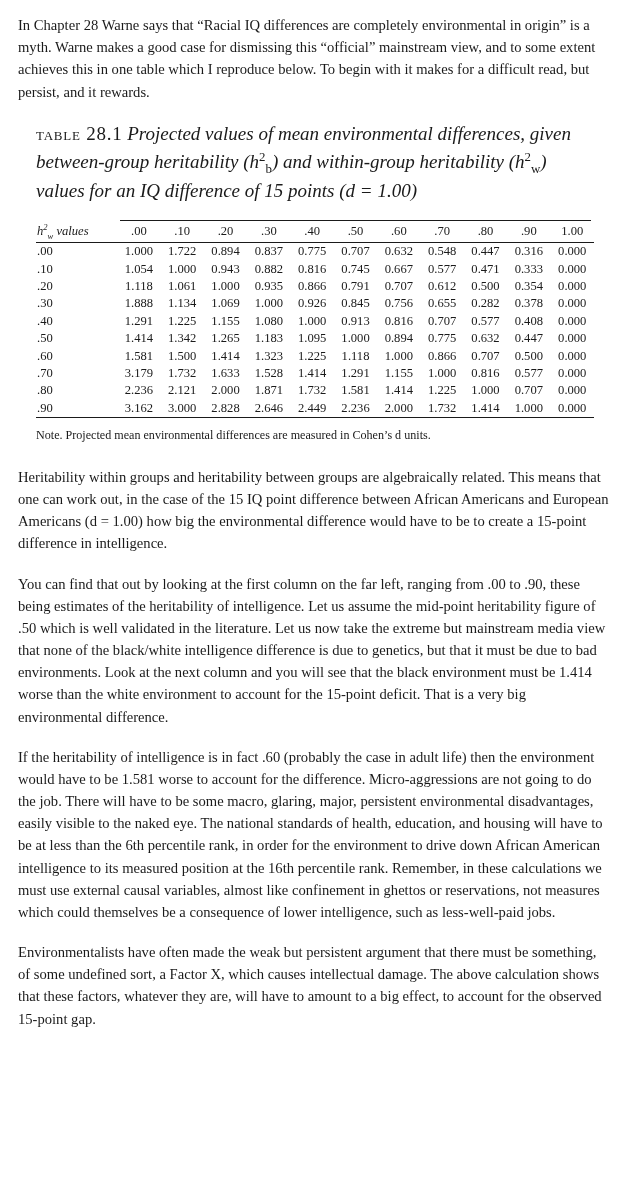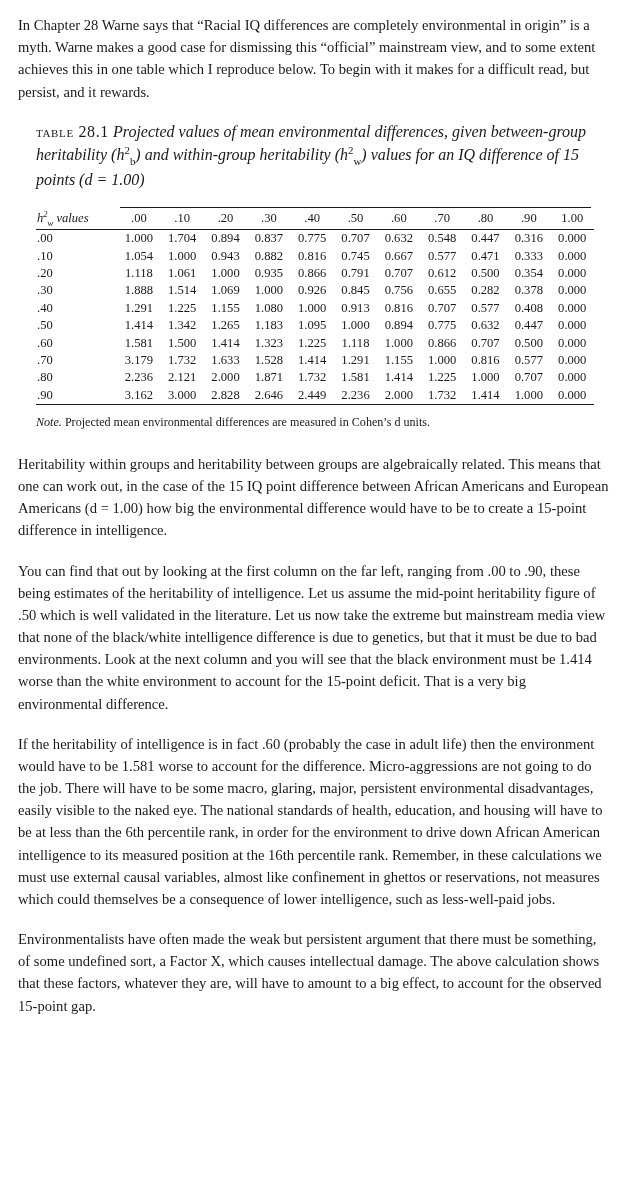--- a/index.html
+++ b/index.html
@@ -22,21 +22,21 @@
     font-size: 14.6px;
     line-height: 1.52;
     margin: 0 0 18px 0;
     text-align: left;
   }
   .table-block {
     margin: 4px 0 22px 0;
     padding: 0 18px 0 18px;
   }
   .table-caption {
-    font-size: 16px;
+    font-size: 19px;
     line-height: 1.42;
     margin: 8px 0 14px 0;
   }
   .table-caption .tbl-label {
     font-variant: small-caps;
     font-style: normal;
     letter-spacing: 0.04em;
   }
   .table-caption .cap-italic {
     font-style: italic;
@@ -81,21 +81,21 @@
   }
   .colhead .rowhead { font-style: italic; margin-top: 46px; }
   .data-row td { padding-top: 1.0px; padding-bottom: 1.0px; }
   .first-data-row td { padding-top: 3px; }
   .last-data-row td { padding-bottom: 3px; }
   .note {
     font-size: 12.1px;
     margin: 9px 0 0 0;
     line-height: 1.4;
   }
-  .note .note-label { font-style: italic; }
+  .note .note-label { }
   sup.sq { font-size: 0.68em; vertical-align: super; }
   sub.sb { font-size: 0.68em; vertical-align: sub; }
   .ital { font-style: italic; }
 </style>
 </head>
 <body>
 
 <div class="page">
 
   <p class="body-text">In Chapter 28 Warne says that “Racial IQ differences are completely environmental in origin” is a myth. Warne makes a good case for dismissing this “official” mainstream view, and to some extent achieves this in one table which I reproduce below. To begin with it makes for a difficult read, but persist, and it rewards.</p>
@@ -126,21 +126,21 @@
           <td>.60</td>
           <td>.70</td>
           <td>.80</td>
           <td>.90</td>
           <td>1.00</td>
         </tr>
 
         <tr class="data-row first-data-row rule-thin-top">
           <td class="rowhead">.00</td>
           <td>1.000</td>
-          <td>1.704</td>
+          <td>1.722</td>
           <td>0.894</td>
           <td>0.837</td>
           <td>0.775</td>
           <td>0.707</td>
           <td>0.632</td>
           <td>0.548</td>
           <td>0.447</td>
           <td>0.316</td>
           <td>0.000</td>
         </tr>
@@ -168,21 +168,21 @@
           <td>0.791</td>
           <td>0.707</td>
           <td>0.612</td>
           <td>0.500</td>
           <td>0.354</td>
           <td>0.000</td>
         </tr>
         <tr class="data-row">
           <td class="rowhead">.30</td>
           <td>1.888</td>
-          <td>1.514</td>
+          <td>1.134</td>
           <td>1.069</td>
           <td>1.000</td>
           <td>0.926</td>
           <td>0.845</td>
           <td>0.756</td>
           <td>0.655</td>
           <td>0.282</td>
           <td>0.378</td>
           <td>0.000</td>
         </tr>

